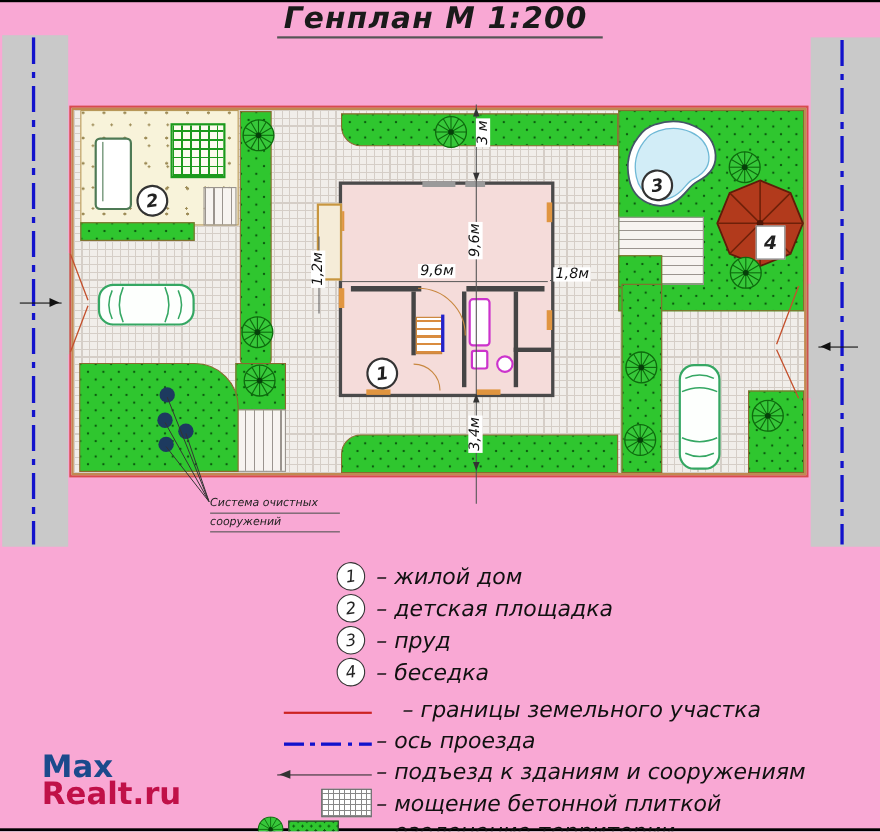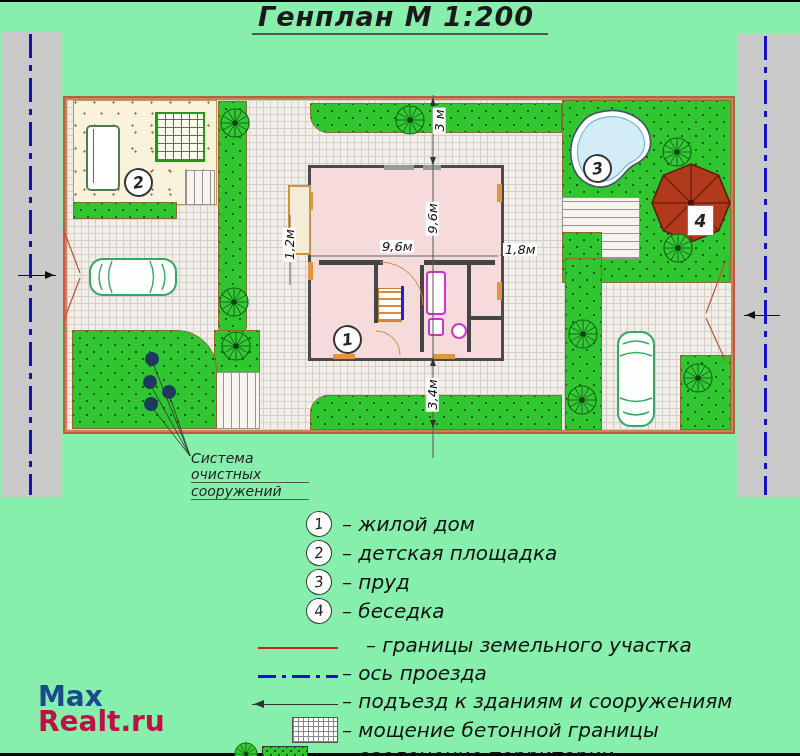--- a/index.html
+++ b/index.html
@@ -1,16 +1,16 @@
 <!DOCTYPE html>
 <html><head>
 <meta charset="utf-8">
 <style>
   html,body{margin:0;padding:0;background:#fff;}
-  .page{position:relative;width:800px;height:756px;background:#86efac;overflow:hidden;
+  .page{position:relative;width:800px;height:756px;background:#f9a8d4;overflow:hidden;
         font-family:"DejaVu Sans",sans-serif;}
   .abs{position:absolute;}
   .edge{left:0;width:800px;background:#000;}
 
   
   .title{left:50%;top:1px;transform:translateX(-50%);
          font-size:27px;font-weight:bold;font-style:italic;color:#1a1a1a;
          border-bottom:2px solid #555;padding:0 14px 1px 6px;letter-spacing:1px;white-space:nowrap;}
 
   
@@ -60,21 +60,21 @@
           display:flex;align-items:center;justify-content:center;transform:rotate(-8deg);}
   .m4box{width:25px;height:29px;background:#fff;border:1px solid #777;
          display:flex;align-items:center;justify-content:center;
          font-style:italic;font-size:17px;font-weight:bold;color:#222;}
 
   
   .dim{font-style:italic;font-size:13px;color:#111;background:#fff;padding:0 2px;white-space:nowrap;line-height:13px;}
   .dim.rot{transform:rotate(-90deg);transform-origin:center;}
 
   
-  .note{font-style:italic;font-size:14px;color:#222;line-height:16px;width:118px;}
+  .note{font-style:italic;font-size:10px;color:#222;line-height:16px;width:118px;}
   .note span{display:block;border-bottom:1px solid #555;}
 
   
   svg.art{position:absolute;overflow:visible;}
 
   
   .entry{height:0;border-top:1.5px solid #111;}
   .entry:after{content:"";position:absolute;top:-5px;border:4.5px solid transparent;}
   .entry.to-right:after{right:-2px;border-left:9px solid #111;}
   .entry.to-left:after{left:-2px;border-right:9px solid #111;}
@@ -338,21 +338,21 @@
   <div class="abs leg-label" style="left:342px;top:661px;">– ось проезда</div>
 
   <div class="abs swatch-box" style="left:246px;top:692px;height:24px;">
       <div class="sw-arrow"></div>
     </div>
   <div class="abs leg-label" style="left:342px;top:689px;">– подъезд к зданиям и сооружениям</div>
 
   <div class="abs swatch-box" style="left:246px;top:717px;height:26px;">
       <div class="sw-grid"></div>
     </div>
-  <div class="abs leg-label" style="left:342px;top:718px;">– мощение бетонной границы</div>
+  <div class="abs leg-label" style="left:342px;top:718px;">– мощение бетонной плиткой</div>
 
   <div class="abs swatch-box" style="left:216px;top:744px;height:20px;">
     <svg width="24" height="24" viewBox="0 0 30 30">
         <use href="#tree"></use>
       </svg>
     <div class="sw-green"></div>
   </div>
   <div class="abs leg-label" style="left:342px;top:744px;">– озеленение территории</div>
 
   <div class="abs logo">

